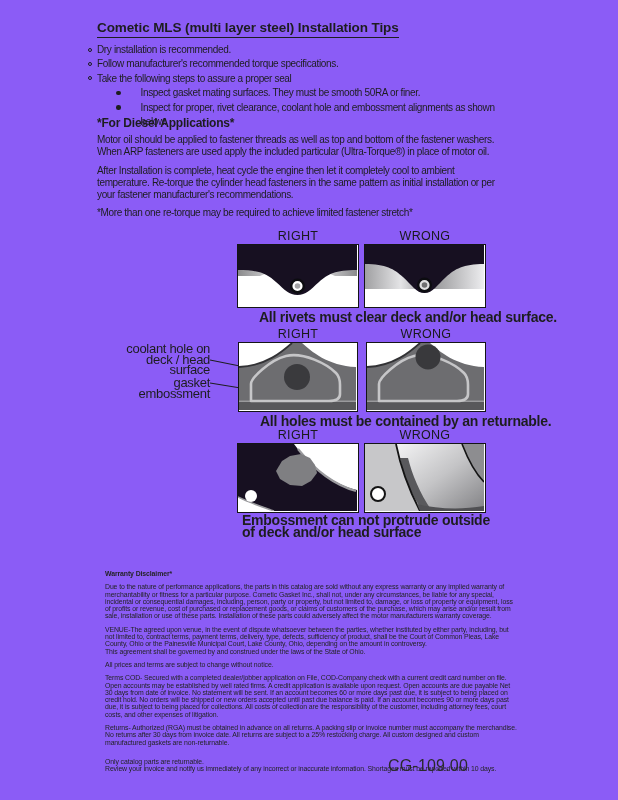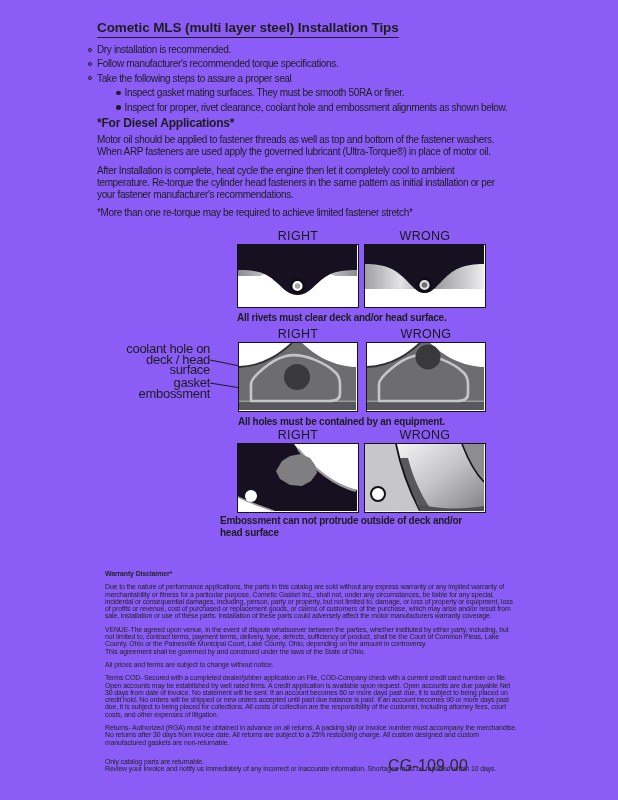--- a/index.html
+++ b/index.html
@@ -9,38 +9,38 @@
     font-family:"Liberation Sans","DejaVu Sans",sans-serif; color:#1d1d1f;
     overflow:hidden;
   }
   .abs { position:absolute; }
   .title {
     left:97px; top:20px; font-size:13.5px; font-weight:bold; letter-spacing:-0.1px;
     border-bottom:1.6px solid #1d1d1f; padding-bottom:2px; display:inline-block;
   }
   .tips { left:88px; top:43px; width:430px; font-size:10px; letter-spacing:-0.35px; }
   .tip-row { display:flex; align-items:flex-start; line-height:14.4px; }
-  .tip-row.sub { padding-left:28px; }
+  .tip-row.sub { padding-left:28px;gap:16px; }
   .marker-o {
     width:4px; height:4px; border:1px solid #1d1d1f; border-radius:50%;
     margin:4.5px 5px 0 0; flex:0 0 auto;
   }
   .marker-f {
     width:4.5px; height:4.5px; background:#1d1d1f; border-radius:50%;
     margin:4.5px 4px 0 0; flex:0 0 auto;
   }
   .diesel-h { left:97px; top:116px; font-size:12px; font-weight:bold; letter-spacing:-0.2px; }
   .bodypara { left:97px; width:412px; font-size:10px; line-height:12.2px; letter-spacing:-0.35px; }
   .p1 { top:134px; } .p2 { top:165px; } .p3 { top:207px; }
   .dlabel { font-size:12.5px; letter-spacing:0.3px; color:#19191b; text-align:center; width:122px; }
   .dbox {
     width:122px; border:1.6px solid #141416; background:#fff; overflow:hidden;
   }
   .dbox svg { display:block; }
-  .caption { font-size:10px; font-weight:bold; letter-spacing:-0.25px; line-height:11.5px; }
+  .caption { font-size:14px; font-weight:bold; letter-spacing:-0.25px; line-height:11.5px;margin-left:22px; }
   .sidelabel { font-size:13px; letter-spacing:-0.3px; text-align:right; width:100px; line-height:10.5px; }
   .legal { left:105px; top:570px; width:412px; font-size:6.9px; line-height:7.3px; letter-spacing:-0.1px; color:#232325; }
   .legal .lh { font-weight:bold; margin-bottom:6px; }
   .legal p { margin-bottom:6px; }
   .legal .tight { margin-bottom:0; }
   .legal .gap-lg { margin-bottom:12px; }
   .code { left:388px; top:757px; font-size:16px; letter-spacing:0.2px; color:#2a2a2c; }
 </style>
 </head>
 <body>
@@ -66,21 +66,21 @@
       <span class="marker-f"></span>
       <span>Inspect gasket mating surfaces.  They must be smooth 50RA or finer.</span>
     </div>
     <div class="tip-row sub">
       <span class="marker-f"></span>
       <span>Inspect for proper, rivet clearance, coolant hole and embossment alignments as shown below.</span>
     </div>
   </div>
 
   <div class="abs diesel-h">*For Diesel Applications*</div>
-  <div class="abs bodypara p1">Motor oil should be applied to fastener threads as well as top and bottom of the fastener washers. When ARP fasteners are used apply the governed lubricant (Ultra-Torque®) in place of motor oil.</div>
+  <div class="abs bodypara p1">Motor oil should be applied to fastener threads as well as top and bottom of the fastener washers. When ARP fasteners are used apply the included particular (Ultra-Torque®) in place of motor oil.</div>
   <div class="abs bodypara p2">After Installation is complete, heat cycle the engine then let it completely cool to ambient temperature. Re-torque the cylinder head fasteners in the same pattern as initial installation or per your fastener manufacturer's recommendations.</div>
   <div class="abs bodypara p3">*More than one re-torque may be required to achieve limited fastener stretch*</div>
 
   <div class="abs dlabel" style="left:237px; top:229px;">RIGHT</div>
   <div class="abs dlabel" style="left:364px; top:229px;">WRONG</div>
 
   <div class="abs dbox" style="left:237px; top:244px; height:64px;">
     <svg width="119" height="61" viewBox="0 0 119 61">
       <defs>
         <linearGradient id="g1L" x1="0" y1="0" x2="1" y2="0">
@@ -152,21 +152,21 @@
       <rect width="117" height="67" fill="#ffffff"></rect>
       <path d="M0,67 V24 C27,23 44,8 53,0 L63,0 C72,8 89,23 117,24 V67 Z" fill="#6d6d70"></path>
       <path d="M0,24 C27,23 44,8 53,0" stroke="#323235" stroke-width="1.8" fill="none"></path>
       <rect x="0" y="58" width="117" height="9" fill="#58585b"></rect>
       <rect x="0" y="57.6" width="117" height="1.3" fill="#a2a2a5"></rect>
       <path d="M12,58 V41 C12,35 31,17 47,13 C65,9 88,21 97,30 C100,33 101,37 101,42 V51 C101,56 97,58 90,58 Z" stroke="#c6c6c8" stroke-width="2.6" fill="none" stroke-linejoin="round"></path>
       <circle cx="61" cy="14" r="12.5" fill="#39393c"></circle>
     </svg>
   </div>
 
-  <div class="abs caption" style="left:238px; top:416px;">All holes must be contained by an equipment.</div>
+  <div class="abs caption" style="left:238px; top:416px;">All holes must be contained by an returnable.</div>
 
   <div class="abs dlabel" style="left:237px; top:428px;">RIGHT</div>
   <div class="abs dlabel" style="left:364px; top:428px;">WRONG</div>
 
   <div class="abs dbox" style="left:237px; top:443px; height:70px;">
     <svg width="119" height="67" viewBox="0 0 119 67">
       <rect width="119" height="67" fill="#ffffff"></rect>
       <path d="M0,0 H56 C76,27 98,41 119,46 V67 H36 C21,62 8,57 0,53 Z" fill="#171021"></path>
       <path d="M60,5 C79,29 100,42 118,47" stroke="#9b9b9e" stroke-width="2.2" fill="none"></path>
       <path d="M0,53 C8,57 21,62 36,67" stroke="#9b9b9e" stroke-width="1.5" fill="none"></path>

